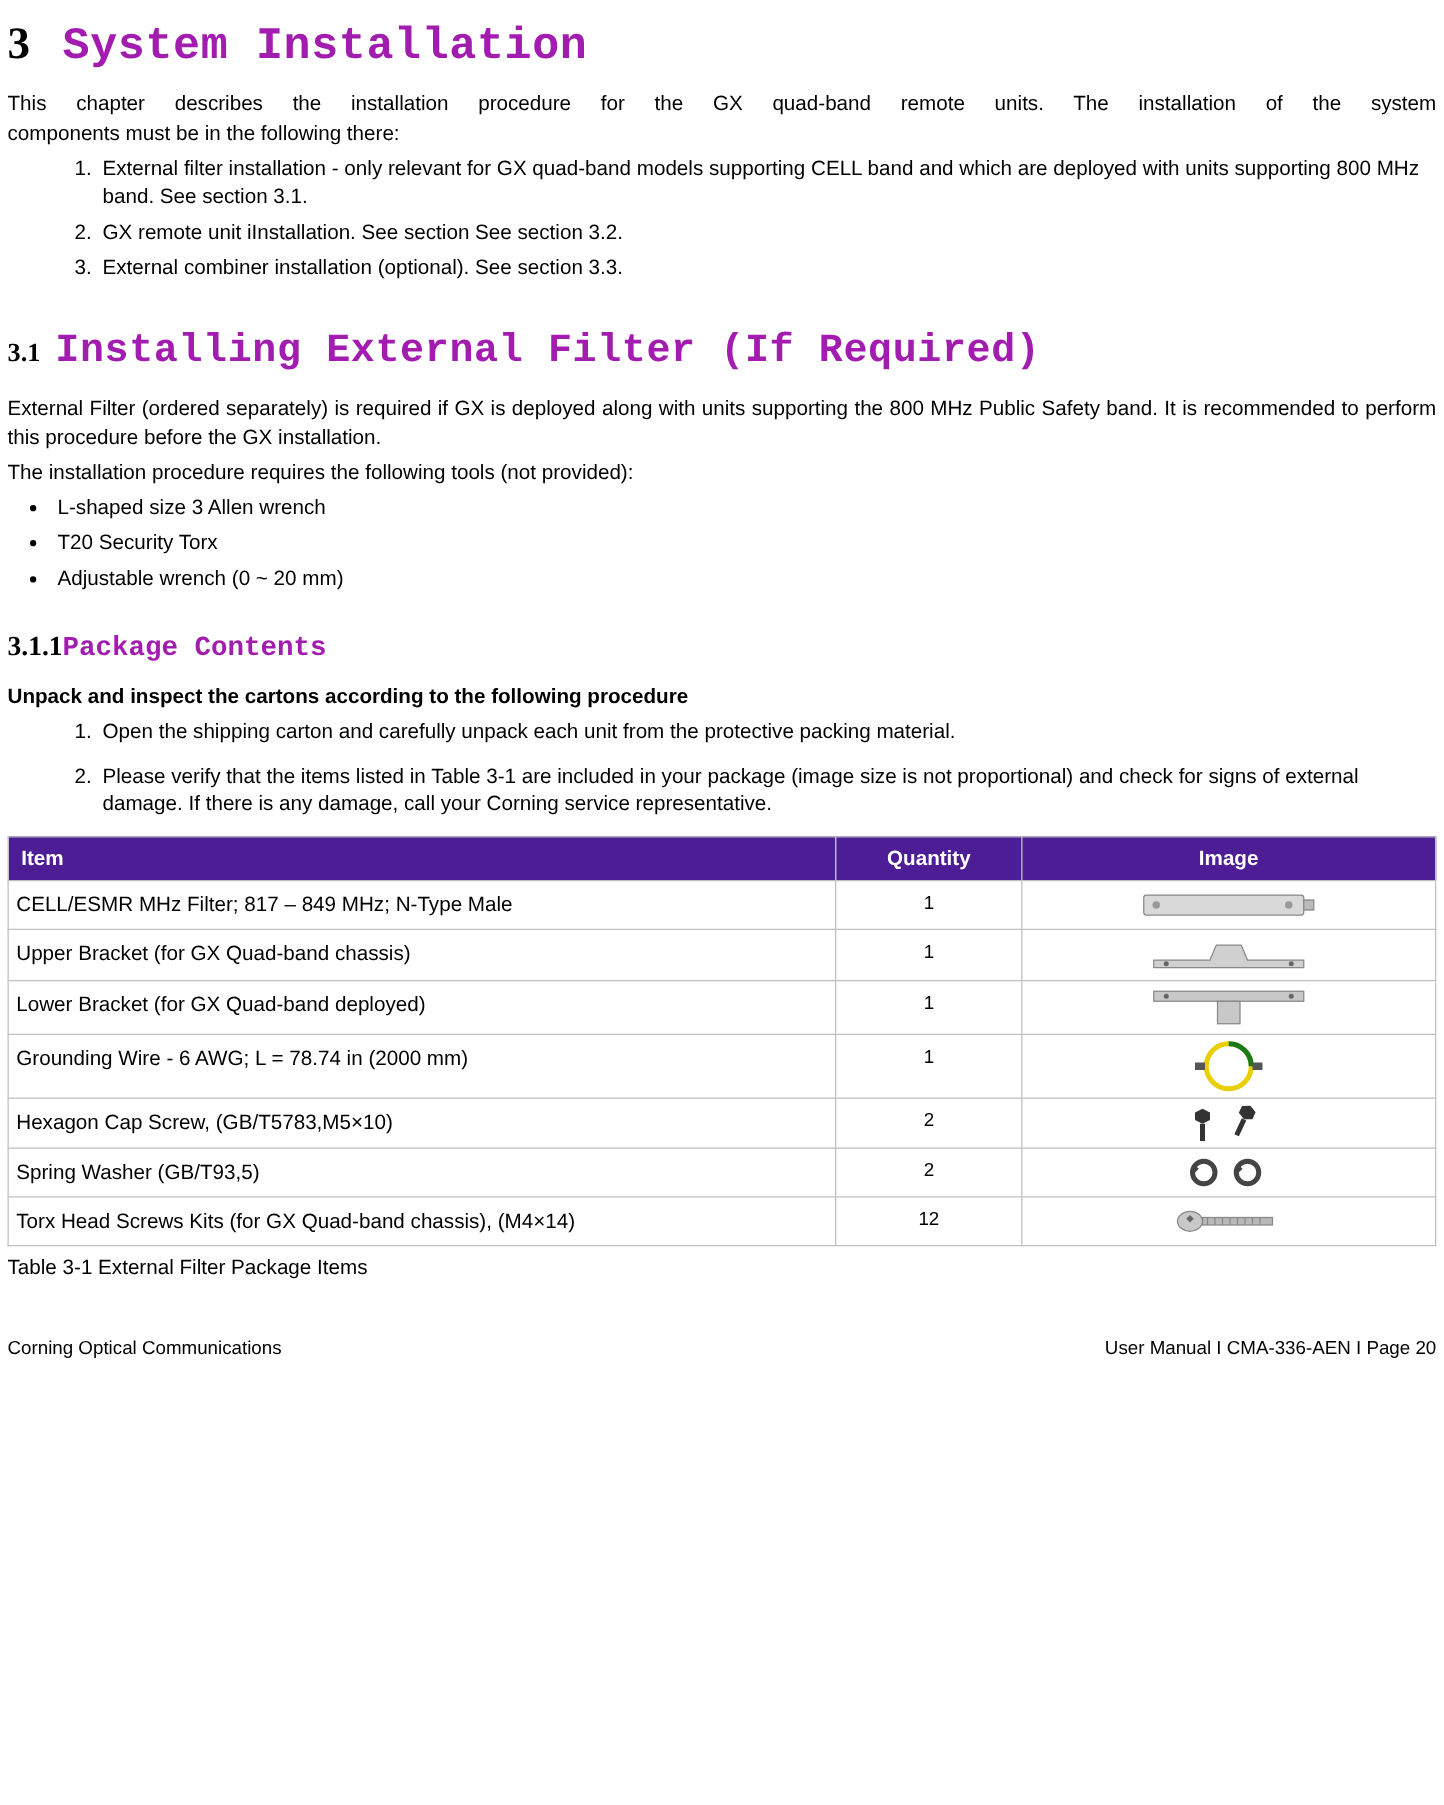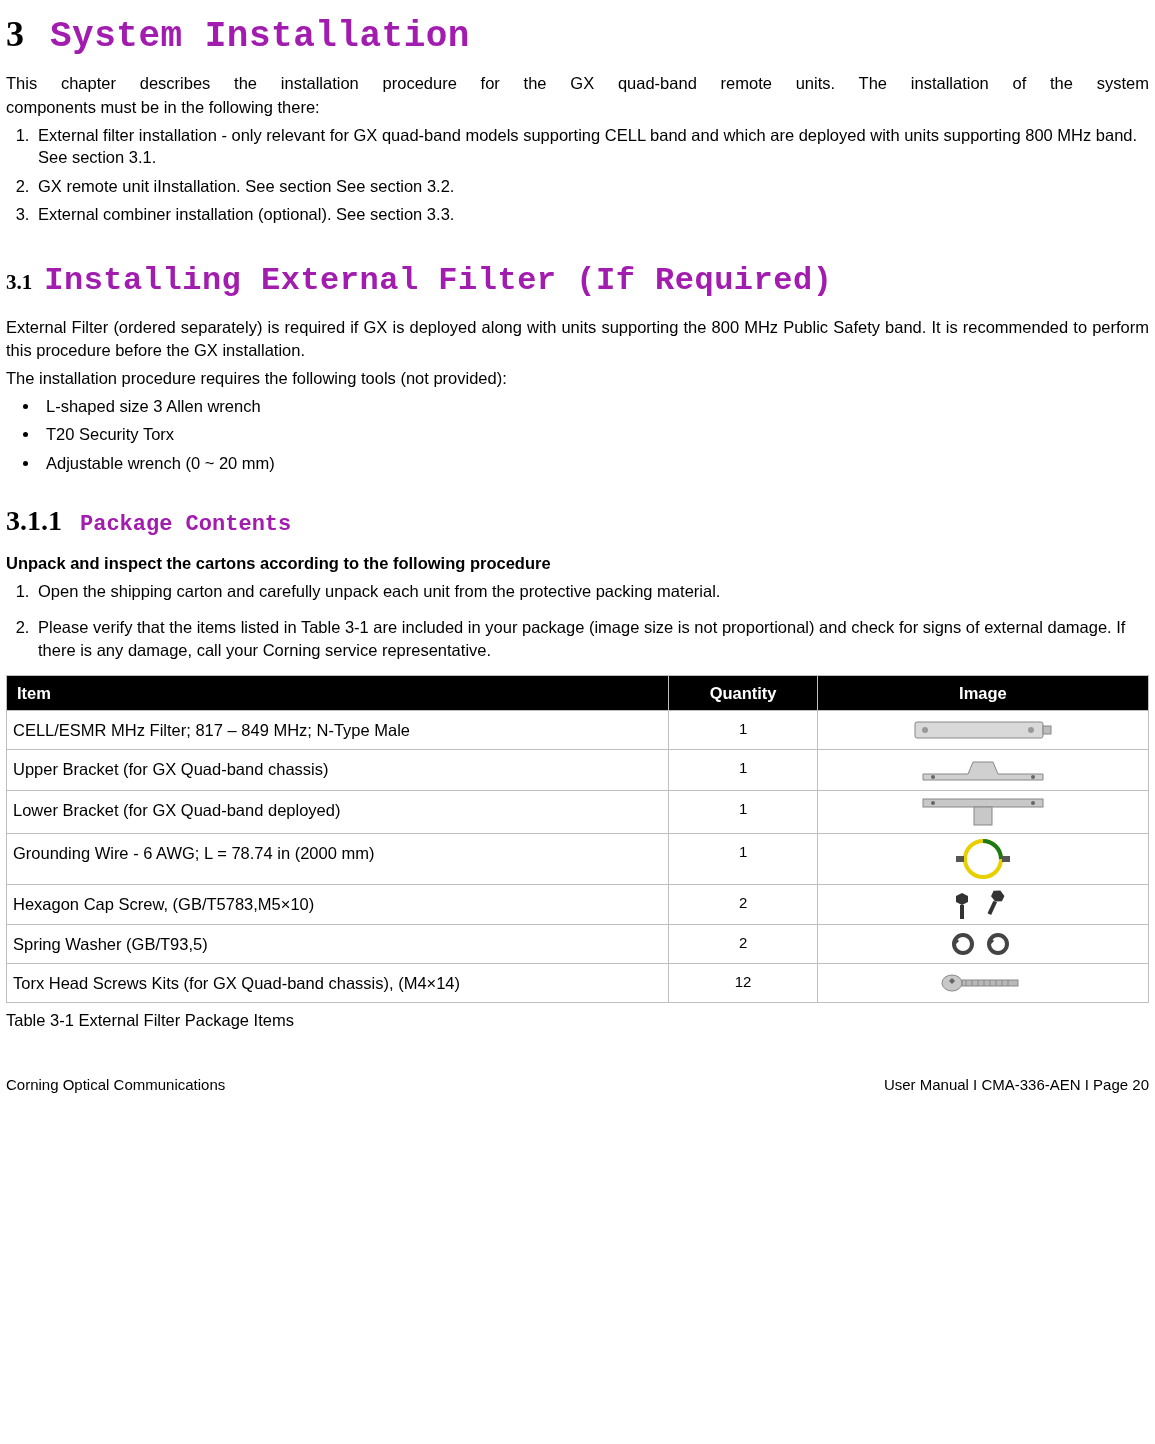--- a/index.html
+++ b/index.html
@@ -13,32 +13,32 @@
       line-height: 1.35;
     }
     .mono { font-family: "Courier New", monospace; color: #a21caf; font-weight: bold; }
     .h1-row { display: flex; align-items: baseline; margin-bottom: 10px; }
     .h1-num { font-family: "Times New Roman", serif; font-weight: bold; font-size: 36px; margin-right: 26px; color: #000; }
     .h1-title { font-size: 36px; letter-spacing: 0.5px; }
     .h2-row { display: flex; align-items: baseline; margin-top: 34px; margin-bottom: 14px; }
     .h2-num { font-family: "Times New Roman", serif; font-weight: bold; font-size: 21px; margin-right: 12px; color: #000; }
     .h2-title { font-size: 32px; letter-spacing: 0.5px; }
     .h3-row { display: flex; align-items: baseline; margin-top: 28px; margin-bottom: 12px; }
-    .h3-num { font-family: "Times New Roman", serif; font-weight: bold; font-size: 28px; margin-right: 18px; color: #000; }
+    .h3-num { font-family: "Times New Roman", serif; font-weight: bold; font-size: 22px; color: #000; }
     .h3-title { font-size: 22px; }
     .para { text-align: justify; margin-bottom: 6px; }
     .para-spread { text-align: justify; text-justify: inter-word; text-align-last: justify; margin-bottom: 2px; }
     ol.numlist { list-style: decimal; padding-left: 28px; margin: 4px 0 8px 0; }
-    ol.numlist > li { padding-left: 4px; margin-bottom: 6px; }
+    ol.numlist > li { padding-left: 4px; margin-bottom: 6px; margin-left: 44px; }
     ol.numlist-wide > li { margin-bottom: 14px; }
     ul.bullets { list-style: disc; padding-left: 34px; margin: 4px 0 8px 0; }
     ul.bullets > li { padding-left: 6px; margin-bottom: 6px; }
     .bold { font-weight: bold; }
     table.pkg { width: 100%; border-collapse: collapse; margin-top: 4px; table-layout: fixed; }
-    table.pkg th { background: #000000; color: #fff; font-weight: bold; padding: 6px 10px; border: 1px solid #bfbfbf; text-align: left; margin-left: 12px; }
+    table.pkg th { background: #4c1d95; color: #fff; font-weight: bold; padding: 6px 10px; border: 1px solid #bfbfbf; text-align: left; margin-left: 12px; }
     table.pkg th.qty, table.pkg th.img { text-align: center; }
     table.pkg td { border: 1px solid #bfbfbf; padding: 8px 6px; vertical-align: top; }
     table.pkg td.qty { text-align: center; font-size: 15px; }
     table.pkg td.img { text-align: center; vertical-align: middle; padding: 4px; }
     .col-item { width: 58%; }
     .col-qty { width: 13%; }
     .col-img { width: 29%; }
     .caption { margin-top: 6px; font-size: 16.5px; }
     .footer { display: flex; justify-content: space-between; margin-top: 44px; font-size: 15px; }
     svg { display: block; margin: 0 auto; }

